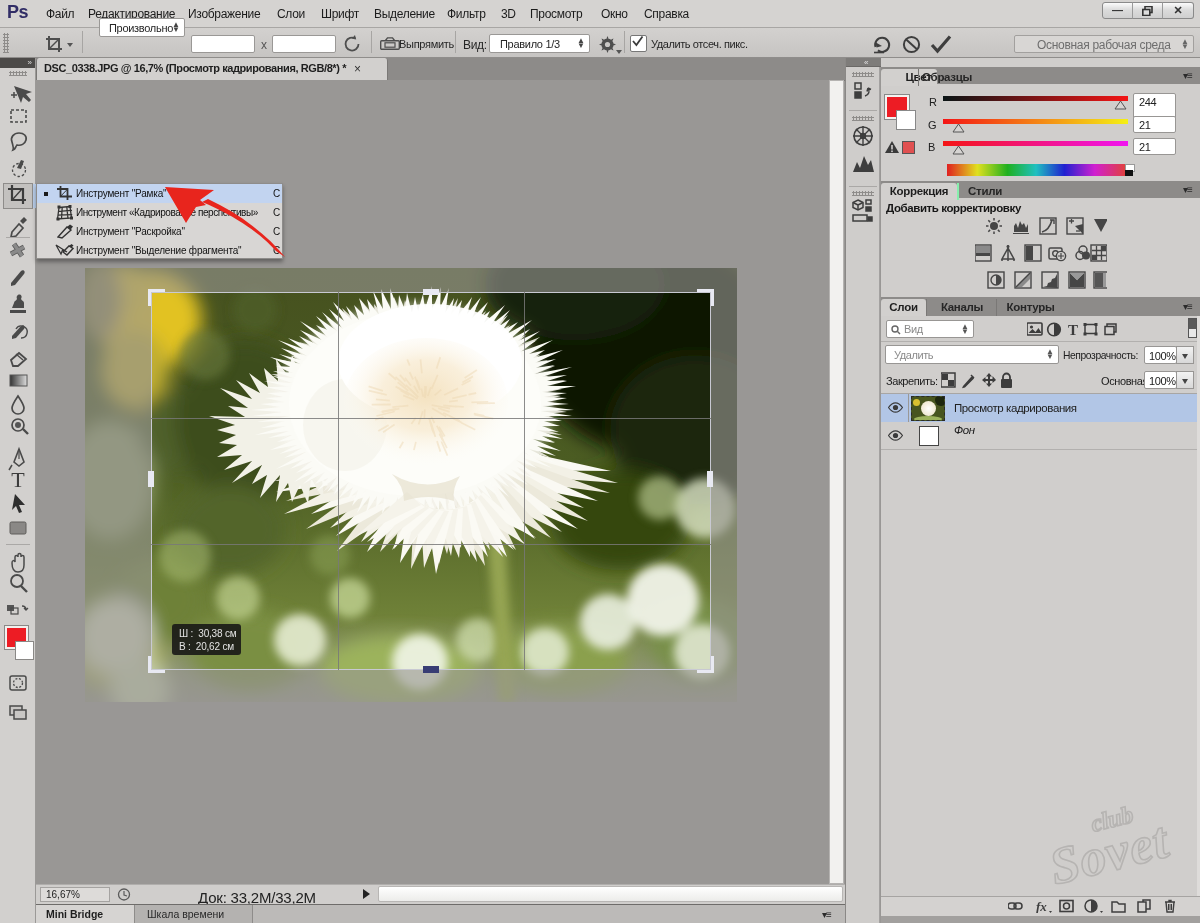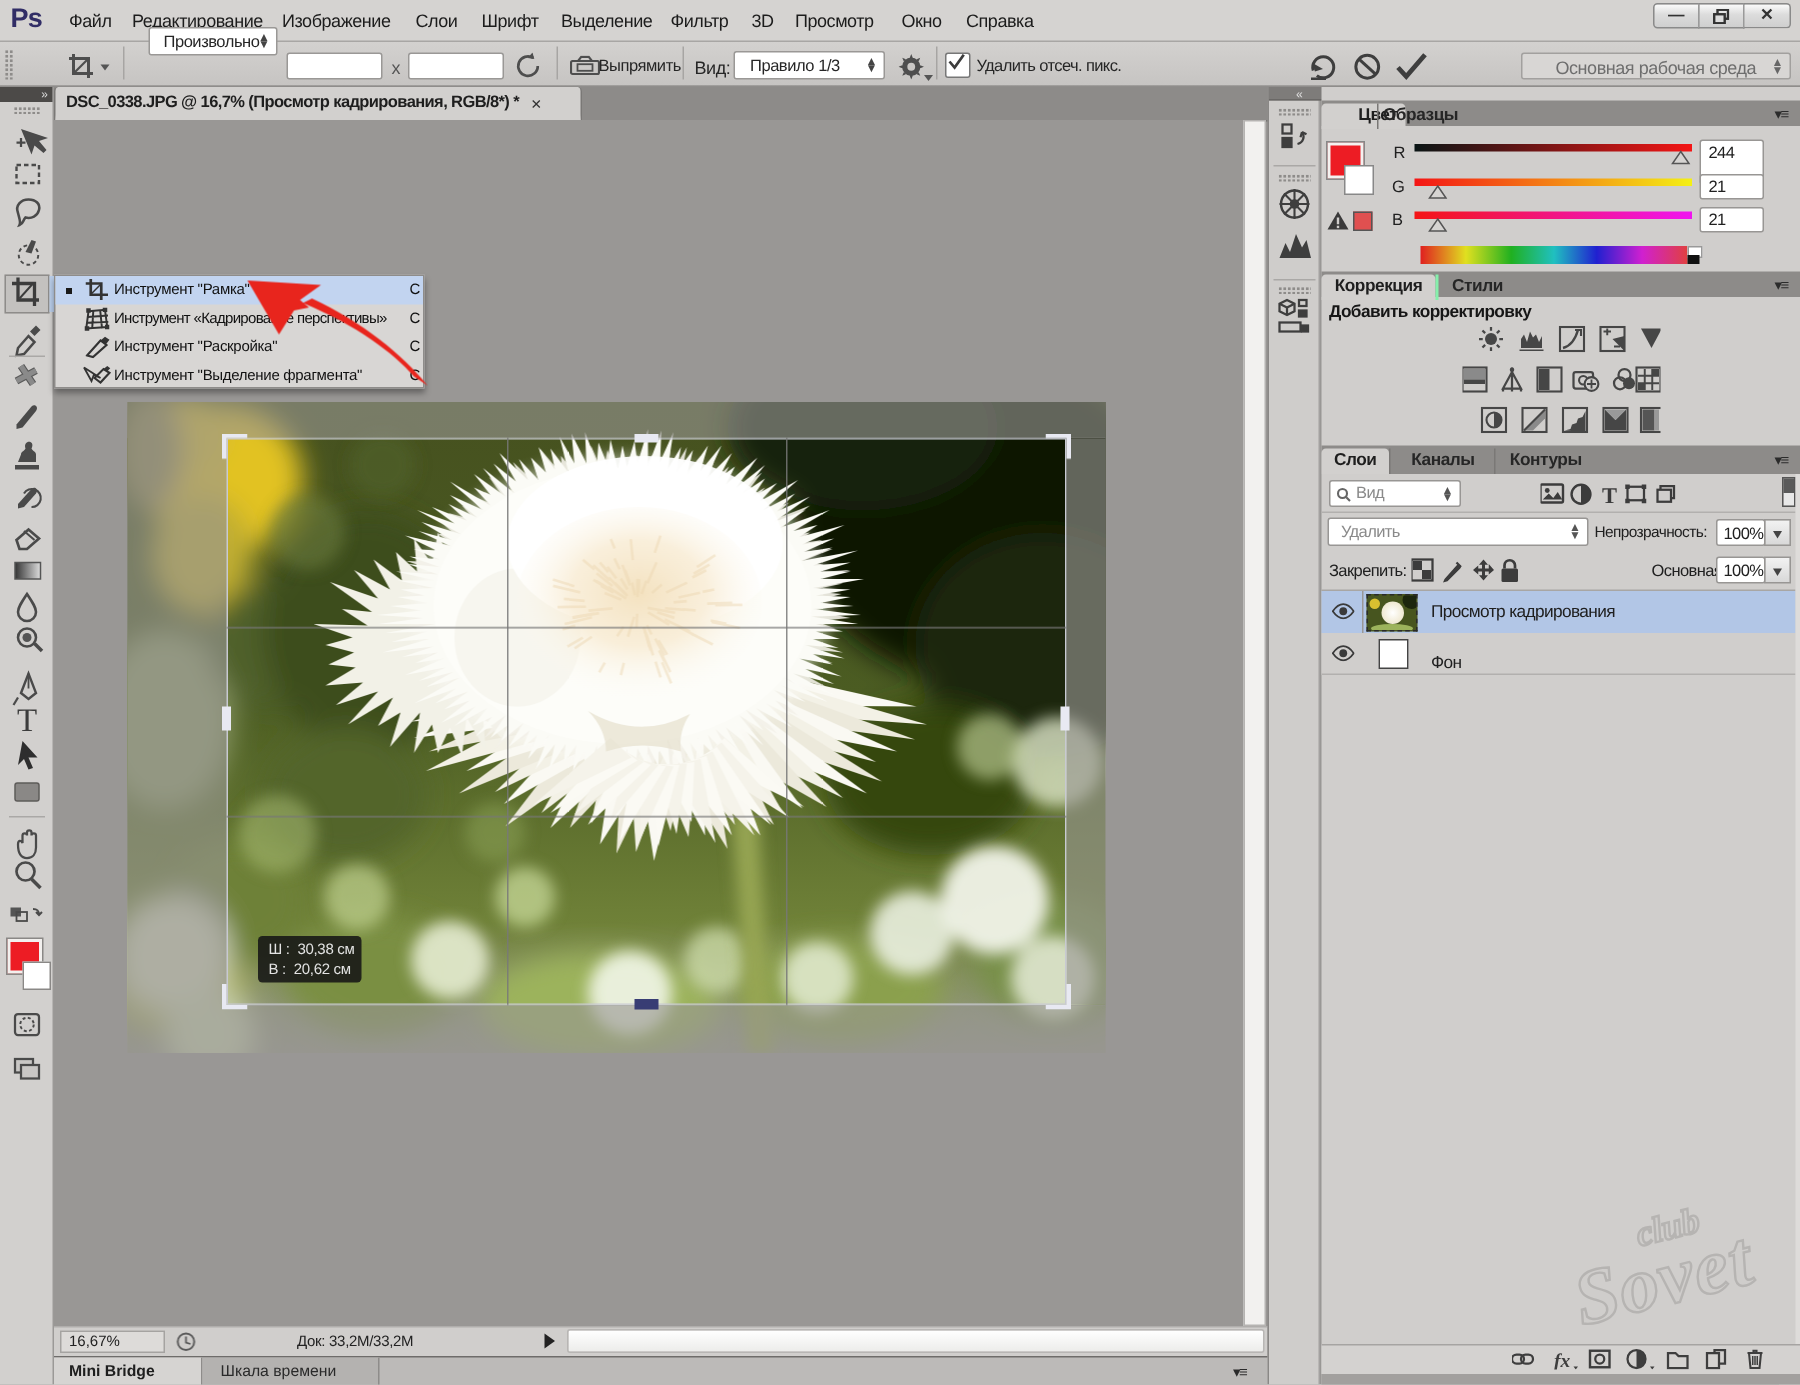--- a/index.html
+++ b/index.html
@@ -448,21 +448,21 @@
 <div class="abs" style="left:423px;top:666px;width:16px;height:7px;background:#383d74;"></div>
 
 <div class="abs" style="left:172px;top:624px;width:69px;height:31px;background:rgba(22,22,22,0.88);border-radius:3px;color:#e3e3e3;font-size:10px;letter-spacing:-0.2px;line-height:13px;padding:3px 0 0 7px;box-sizing:border-box;">Ш :&nbsp; 30,38 см<br>В :&nbsp; 20,62 см</div>
 <div class="abs" id="vscroll"></div>
 <div class="abs" id="statusbar"></div>
 <div class="abs" style="left:40px;top:887px;width:70px;height:15px;background:#dddbd9;border:1px solid #a5a3a1;box-sizing:border-box;font-size:10px;color:#222;padding:1px 0 0 5px;">16,67%</div>
 <svg class="abs" style="left:117px;top:888px" width="14" height="13" viewBox="0 0 14 13">
       <circle cx="7" cy="6.5" r="5.5" fill="none" stroke="#5a5a5a" stroke-width="1.3"></circle>
       <path d="M7 3v4l3 1" fill="none" stroke="#5a5a5a" stroke-width="1.2"></path>
     </svg>
-<span class="abs" style="left:198px;top:889px;font-size:10px;color:#222;letter-spacing:-0.2px;">Док: 33,2M/33,2M</span>
+<span class="abs" style="left:198px;top:889px;font-size:15px;color:#222;letter-spacing:-0.2px;">Док: 33,2M/33,2M</span>
 <div class="abs" style="left:363px;top:889px;width:0;height:0;border-top:5px solid transparent;border-bottom:5px solid transparent;border-left:7px solid #222;"></div>
 <div class="abs" style="left:378px;top:886px;width:465px;height:16px;background:linear-gradient(#ffffff,#ececea);border:1px solid #b8b6b4;box-sizing:border-box;border-radius:2px;"></div>
 <div class="abs" id="mbbar"></div>
 <div class="abs" style="left:36px;top:905px;width:99px;height:18px;background:#d6d4d2;border-right:1px solid #8e8c8a;box-sizing:border-box;font-size:10.5px;font-weight:bold;color:#1e1e1e;padding:3px 0 0 10px;">Mini Bridge</div>
 <div class="abs" style="left:135px;top:905px;width:118px;height:18px;background:#b4b2b0;border-right:1px solid #8e8c8a;box-sizing:border-box;font-size:10.5px;color:#2a2a2a;padding:3px 0 0 12px;">Шкала времени</div>
 <span class="abs hamb" style="left:822px;top:909px;">▾≡</span>
 <div class="abs" id="rightdiv"></div>
 
 <div class="abs" id="minidock"></div>
 <div class="abs" style="left:846px;top:58px;width:354px;height:9px;background:#7e7c7a;border-bottom:1px solid #6a6866;box-sizing:border-box;"></div>
@@ -706,21 +706,21 @@
       <div style="position:absolute;right:-3px;top:-3px;width:12px;height:12px;border-radius:50%;background:#1c260e;"></div>
       <div style="position:absolute;left:2px;bottom:-2px;width:28px;height:6px;border-radius:50%;background:#9cb35c;"></div>
     </div>
 <span class="abs ptxt" style="left:954px;top:402px;font-size:11.5px;">Просмотр кадрирования</span>
 <div class="abs" style="left:881px;top:422px;width:316px;height:28px;background:#d0cecc;border-bottom:1px solid #b2b0ae;box-sizing:border-box;"></div>
 <svg class="abs" style="left:888px;top:430px" width="15" height="11" viewBox="0 0 15 11">
       <path d="M0.5 5.5C3 2 6 0.8 7.5 0.8S12 2 14.5 5.5C12 9 9 10.2 7.5 10.2S3 9 0.5 5.5z" fill="none" stroke="#3a3a3a" stroke-width="1.2"></path>
       <circle cx="7.5" cy="5.5" r="2.6" fill="#3a3a3a"></circle>
     </svg>
 <div class="abs" style="left:919px;top:426px;width:18px;height:18px;background:#fff;border:1px solid #444;"></div>
-<span class="abs ptxt" style="left:954px;top:436px;font-size:11.5px;">Фон</span>
+<span class="abs ptxt" style="left:954px;top:424px;font-size:11.5px;font-style:italic;">Фон</span>
 
 <div class="abs" style="left:1048px;top:800px;width:170px;height:110px;transform:rotate(-14deg);color:#cfcdcb;-webkit-text-stroke:1.6px #b6b4b2;font-family:'Liberation Serif',serif;font-style:italic;font-weight:bold;">
 <div style="position:absolute;left:52px;top:2px;font-size:24px;">club</div>
 <div style="position:absolute;left:2px;top:18px;font-size:52px;letter-spacing:1px;">Sovet</div>
     </div>
 
 <div class="abs" style="left:881px;top:896px;width:319px;height:20px;background:#d4d2d0;border-top:1px solid #a6a4a2;box-sizing:border-box;"></div>
 <svg class="abs" style="left:1008px;top:899px" width="170" height="14" viewBox="0 0 170 14">
 <g fill="none" stroke="#3e3e3e" stroke-width="1.5">
 <g transform="translate(0,3)">

